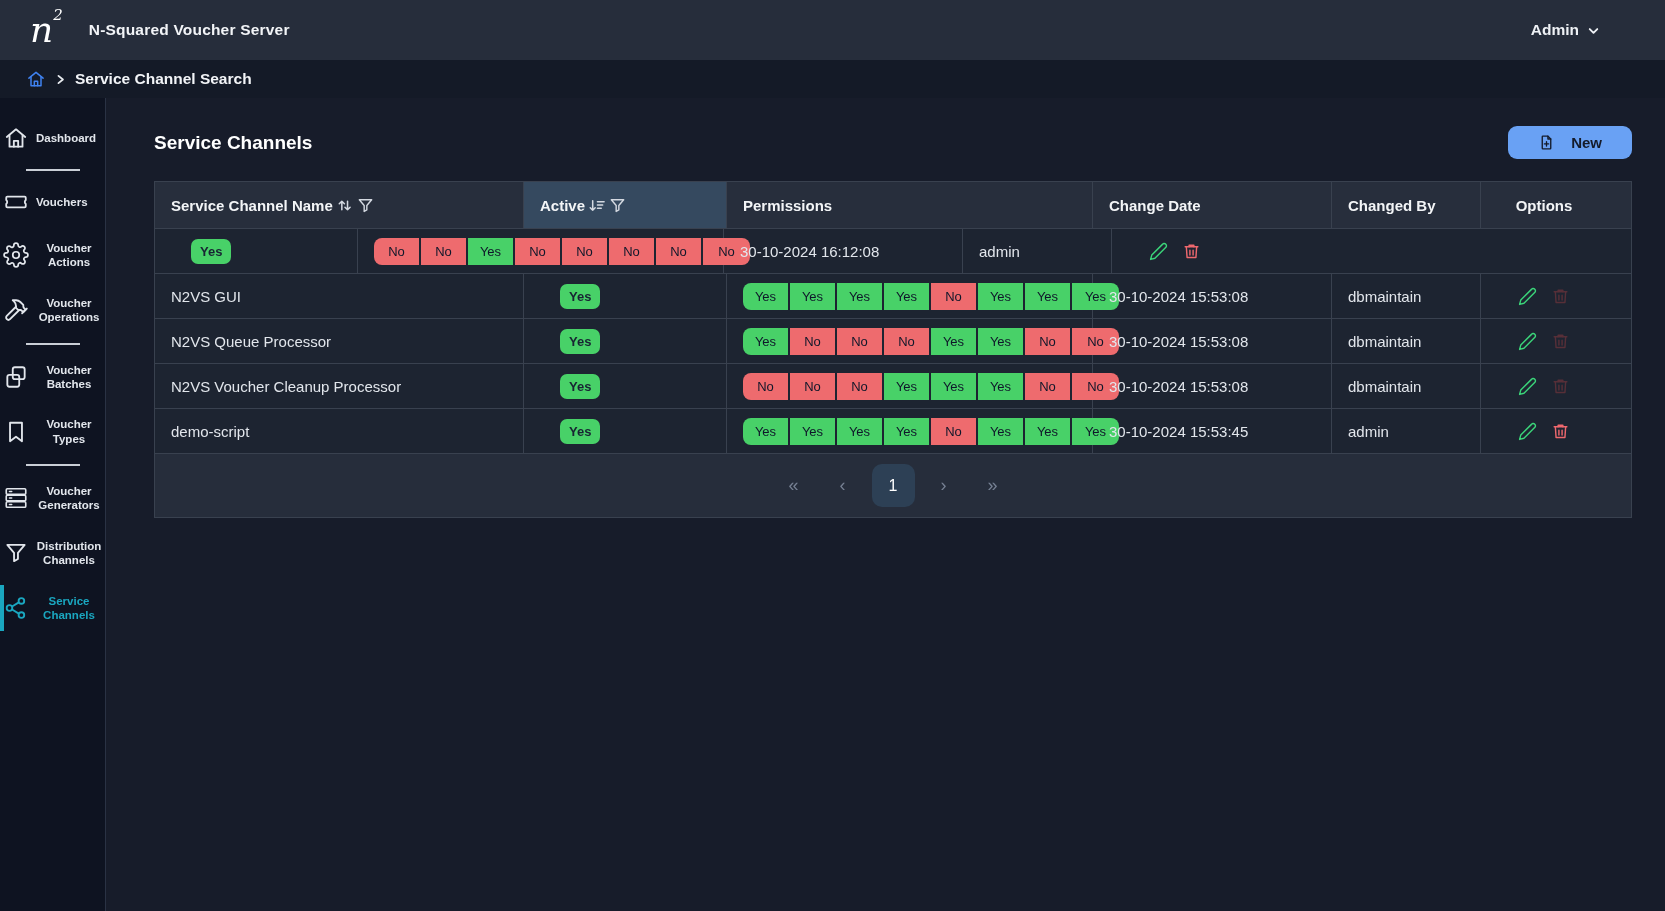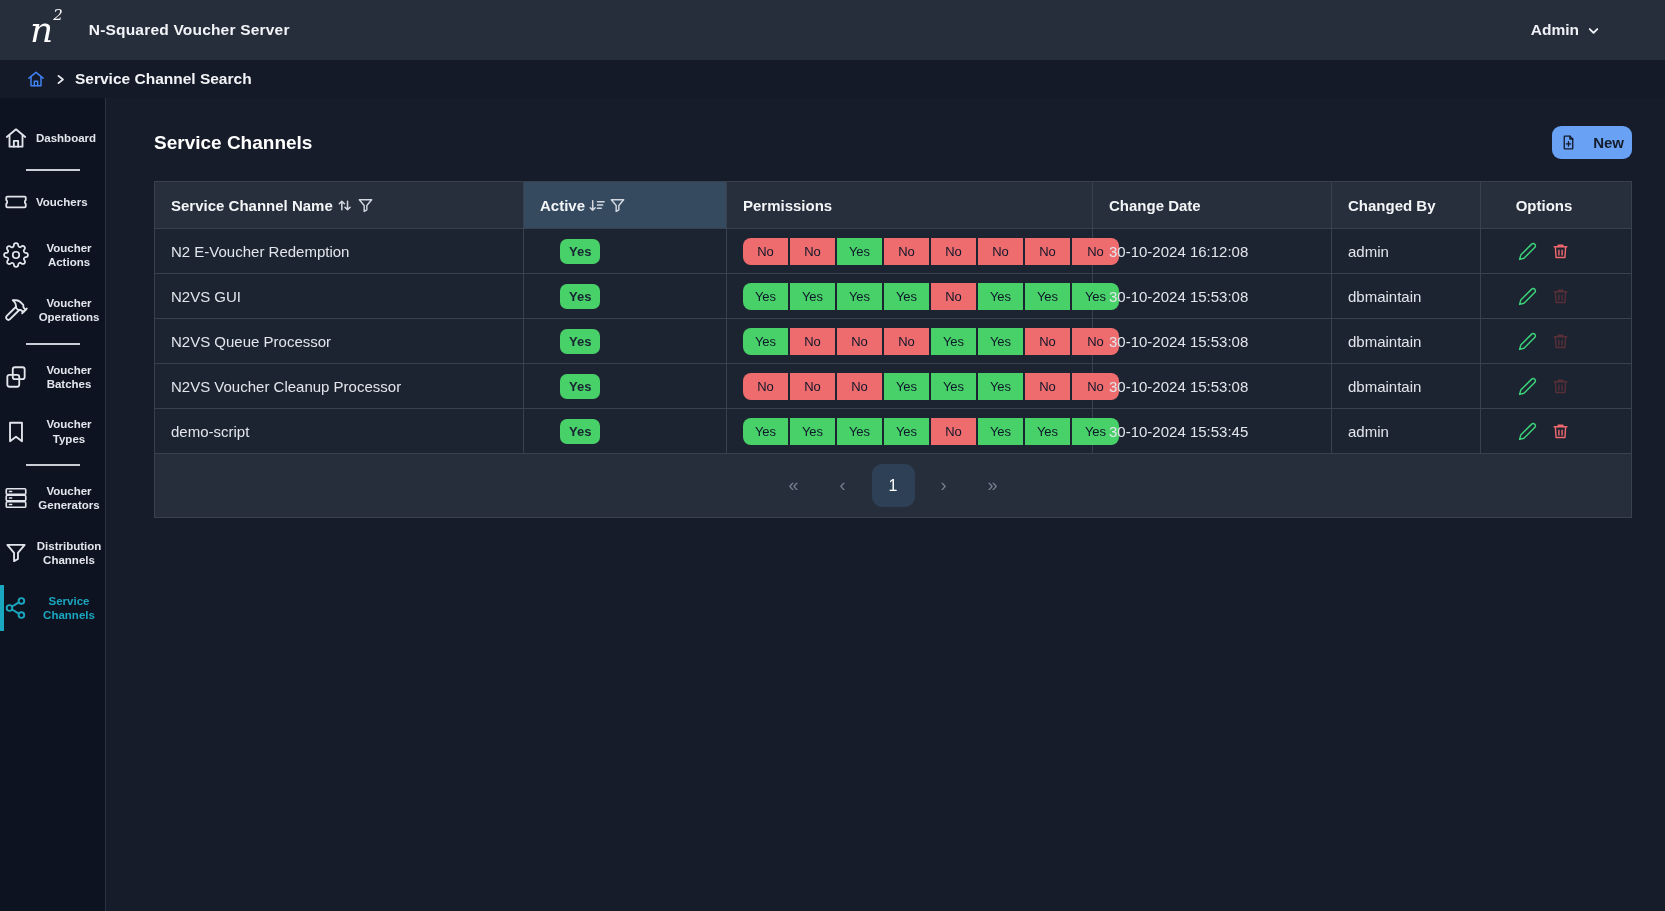--- a/index.html
+++ b/index.html
@@ -43,21 +43,21 @@
   .side-item{position:relative;display:flex;flex-direction:row;align-items:center;gap:7px;padding:13px 3px;color:#e2e6ec;font-size:11.5px;font-weight:bold;text-align:center;line-height:1.25;cursor:pointer}
   .side-item svg{width:26px;height:26px;stroke:currentColor}
   .side-item.active{color:var(--accent-teal)}
   .side-item.active::before{content:"";position:absolute;left:0;top:4px;bottom:4px;width:4px;background:var(--accent-teal)}
   .side-divider{width:54px;margin:5px auto;border-top:2px solid #c9ced6}
 
   
   .main{flex:1;padding:28px 33px 0 48px}
   .title-row{display:flex;align-items:center;justify-content:space-between;margin-bottom:22px}
   .page-title{font-size:19px;font-weight:bold;color:#fff}
-  .new-btn{display:flex;align-items:center;gap:16px;background:var(--accent-blue);color:#141b2b;border:none;border-radius:9px;padding:8px 8px;font-family:inherit;font-size:15px;font-weight:bold;cursor:pointer}
+  .new-btn{display:flex;align-items:center;gap:16px;background:var(--accent-blue);color:#141b2b;border:none;border-radius:9px;padding:8px 30px;font-family:inherit;font-size:15px;font-weight:bold;cursor:pointer}
   .new-btn svg{width:17px;height:17px;stroke:#141b2b}
 
   
   .table{width:1478px;border:1px solid var(--border)}
   .tr{display:flex}
   .thead .tr{background:var(--table-head-bg)}
   .th{display:flex;align-items:center;gap:2px;height:46px;padding:0 16px;font-weight:bold;font-size:15px;color:#f3f5f7;border-right:1px solid var(--border)}
   .th:last-child{border-right:none}
   .th.sorted{background:var(--table-head-sorted)}
   .th svg{width:19px;height:19px;stroke:#d4d9e1;flex-shrink:0;cursor:pointer}
@@ -276,21 +276,20 @@
               <span>Changed By</span>
             </div>
           <div class="th col-opts">
               <span>Options</span>
             </div>
         </div>
       </div>
 
       <div class="tbody" id="tbody">
           <div class="tr">
-            <div class="td col-name">N2 E-Voucher Redemption</div>
             <div class="td col-active">
               <span class="badge">Yes</span>
             </div>
             <div class="td col-perms">
               <span class="perm-group">
                 <span class="perm no">No</span>
                 <span class="perm no">No</span>
                 <span class="perm yes">Yes</span>
                 <span class="perm no">No</span>
                 <span class="perm no">No</span>

